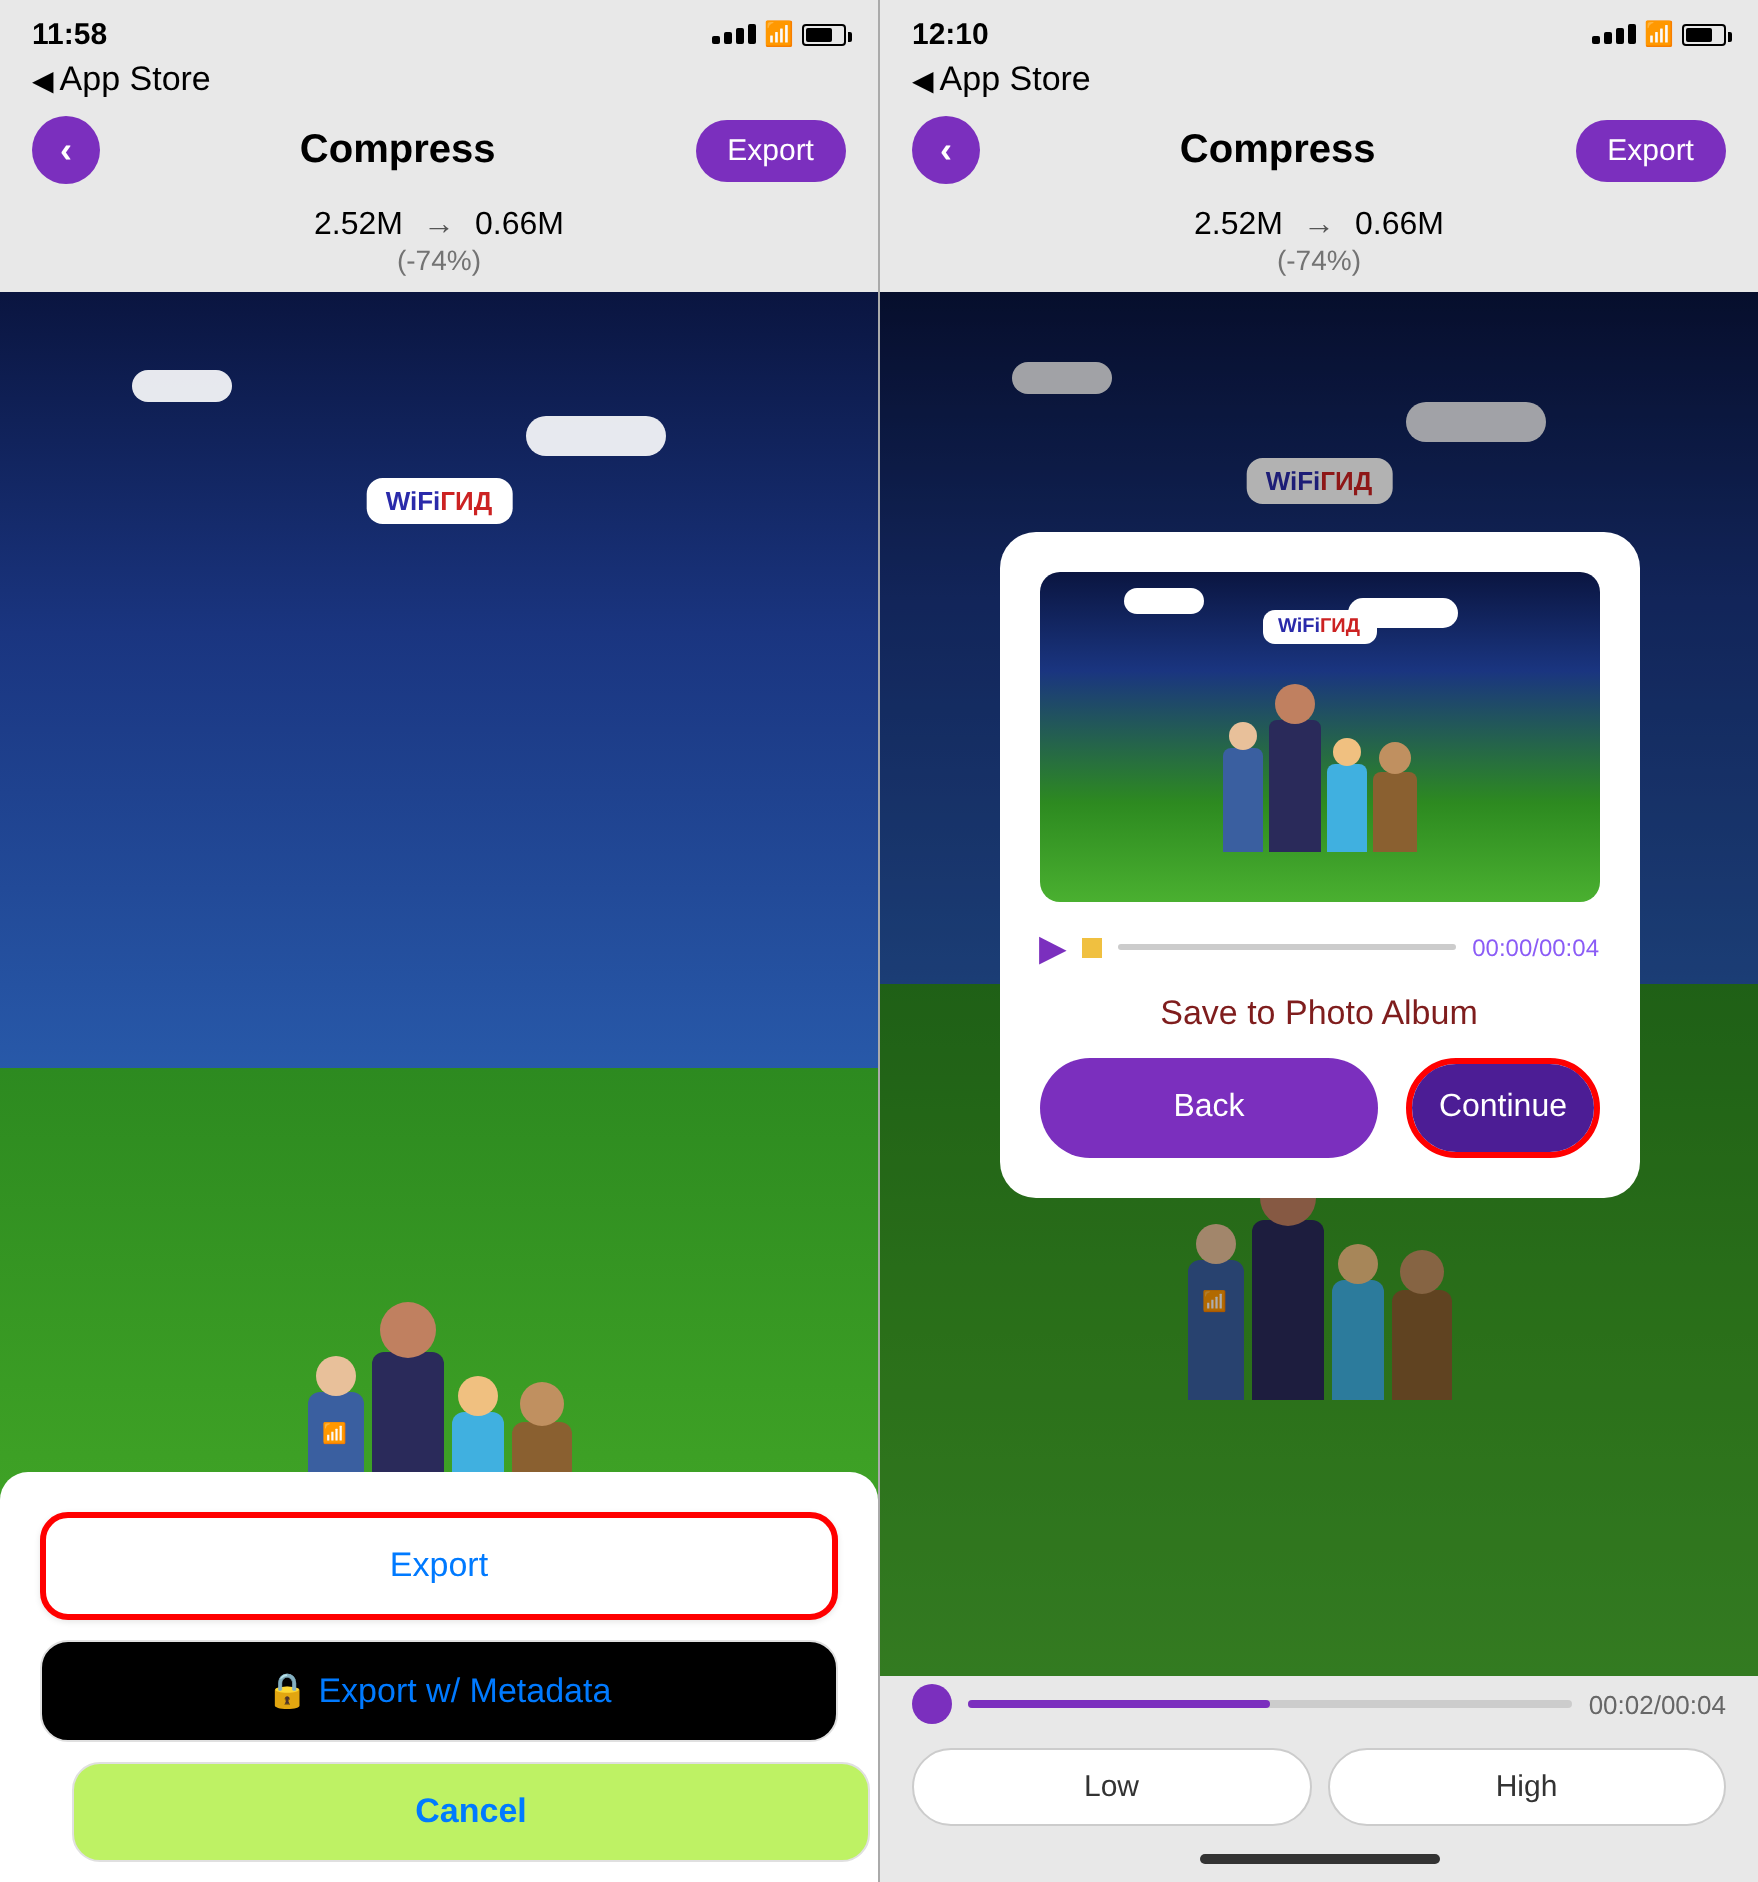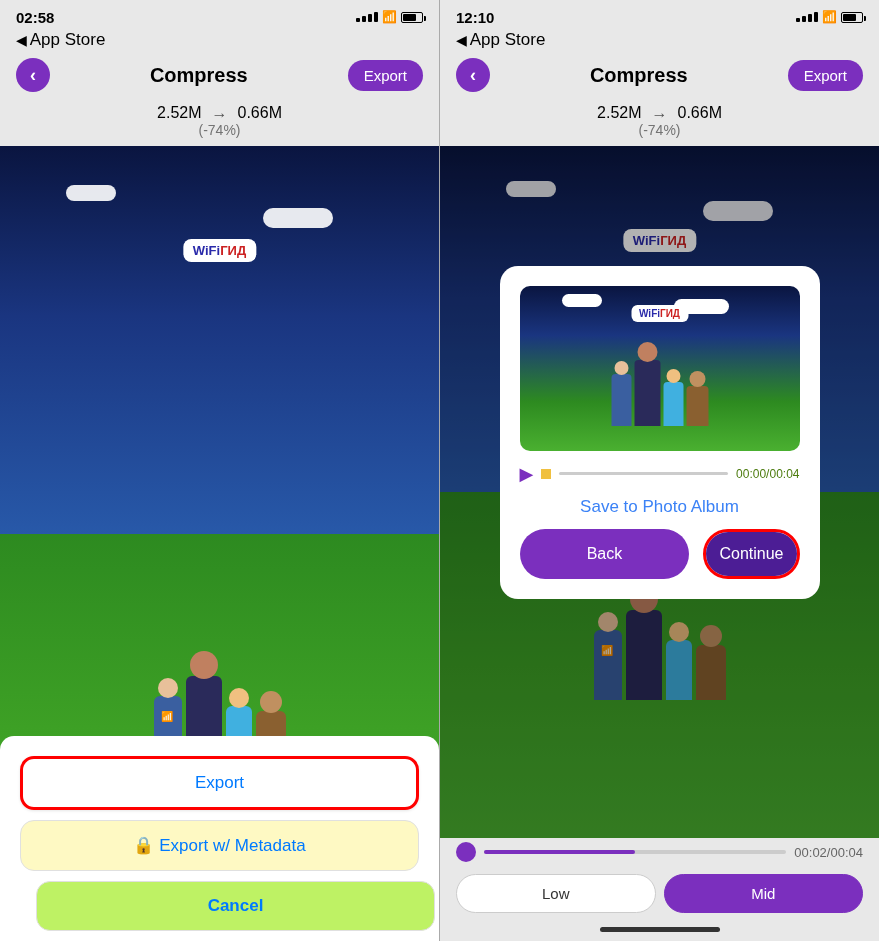--- a/index.html
+++ b/index.html
@@ -165,36 +165,36 @@
       cursor: pointer;
       font-weight: 400;
     }
     .action-btn.export-main {
       background: white;
       color: #007AFF;
       border: 1.5px solid #e0e0e0;
       box-shadow: 0 1px 3px rgba(0,0,0,0.1);
     }
     .action-btn.export-meta {
-      background: #fef9c3;
+      background: #000000;
       color: #007AFF;
       border: 1.5px solid #e0e0e0;
     }
     .action-btn.cancel {
       background: #bef264;
       color: #007AFF;
       border: 1.5px solid #e0e0e0;
       font-weight: 600;
       margin-left: 16px;
     }
     .red-outline {
       border: 3px solid red !important;
     }
     .time-label {
-      font-size: 12px; color: #4d7c0f; white-space: nowrap;
+      font-size: 12px; color: #8b5cf6; white-space: nowrap;
     }
 
     
     .modal-overlay {
       position: absolute;
       top: 0; left: 0; right: 0; bottom: 0;
       background: rgba(0,0,0,0.3);
       display: flex;
       align-items: center;
       justify-content: center;
@@ -228,21 +228,21 @@
     .modal-play {
       color: #7b2fbe;
       font-size: 18px;
     }
     .modal-slider {
       flex: 1; height: 3px; background: #ccc; border-radius: 2px;
     }
     .modal-save-text {
       font-size: 17px;
       font-weight: 400;
-      color: #3b82f6;
+      color: #7f1d1d;
       text-align: center;
     }
     .modal-buttons {
       display: flex;
       gap: 14px;
       width: 100%;
     }
     .modal-btn {
       flex: 1;
       padding: 13px;
@@ -331,21 +331,21 @@
       height: 941px;
       flex-shrink: 0;
     }
   </style>
 </head>
 <body>
 
 <div class="phone-panel">
 
   <div class="status-bar">
-    <span class="status-time">02:58</span>
+    <span class="status-time">11:58</span>
     <div class="status-icons">
       <div class="signal-dots">
         <div class="signal-dot" style="height:4px"></div>
         <div class="signal-dot" style="height:6px"></div>
         <div class="signal-dot" style="height:8px"></div>
         <div class="signal-dot" style="height:10px"></div>
       </div>
       <span class="wifi-icon">📶</span>
       <div class="battery-icon">
         <div class="battery-fill" style="width:70%"></div>
@@ -530,19 +530,19 @@
   <div class="main-slider">
     <div class="main-slider-thumb"></div>
     <div class="main-slider-track">
       <div class="main-slider-fill"></div>
     </div>
     <span class="main-time">00:02/00:04</span>
   </div>
 
   <div class="quality-bar">
     <button class="quality-btn">Low</button>
-    <button class="quality-btn active">Mid</button>
+    <button class="quality-btn">High</button>
   </div>
 
   <div class="home-bar">
     <div class="home-bar-line"></div>
   </div>
 </div>
 
 </body></html>

